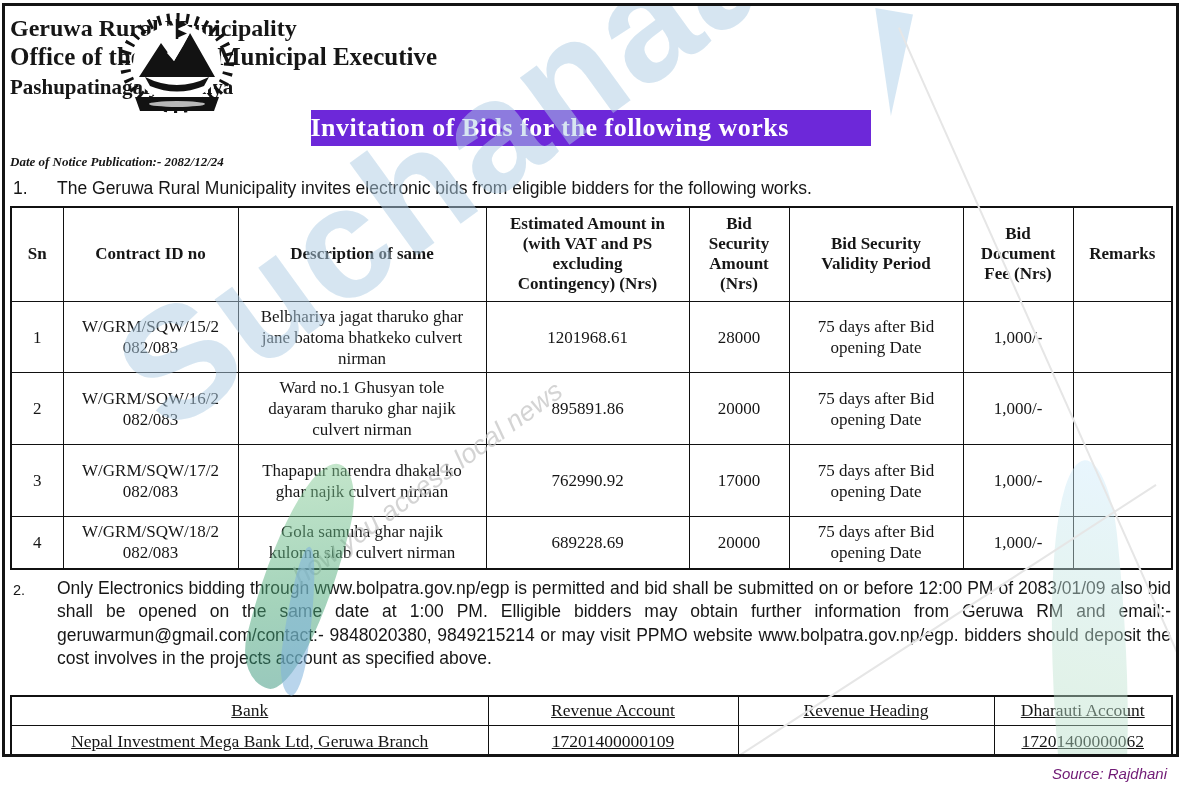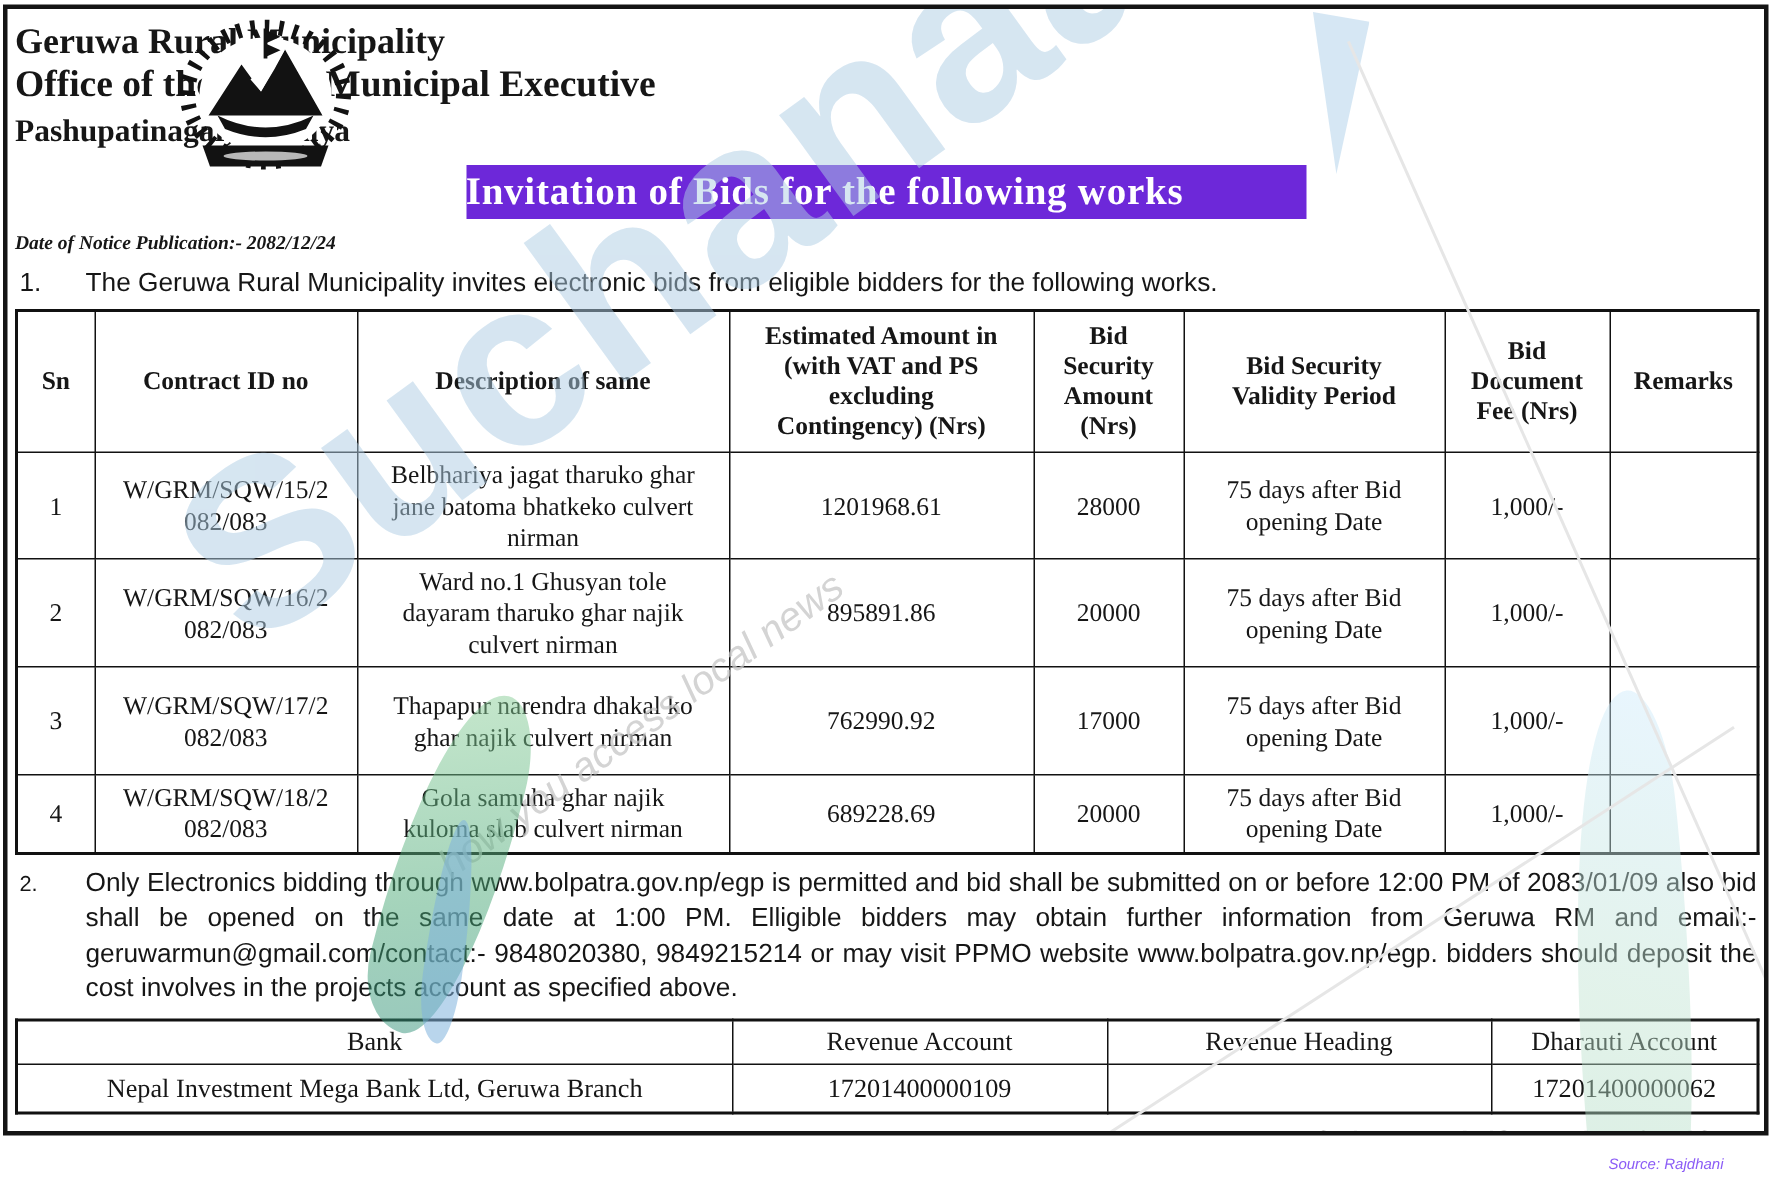--- a/index.html
+++ b/index.html
@@ -60,31 +60,31 @@
   .rr1{height:71px;}.rr2{height:72px;}.rr3{height:72px;}.rr4{height:52px;}
   .c-contract{padding:0 16px !important;overflow-wrap:anywhere;}
   .c-desc{padding:0 19px !important;}
   .h-est{padding:0 19px !important;}
   .h-bsa{padding:0 14px !important;}
   .h-val{padding:12px 16px !important;}
   .h-fee{padding:0 14px !important;}
   .c-val{padding:0 16px !important;}
 
   
-  .bank{width:1161px;margin-top:8px;border:2px solid #111;}
+  .bank{width:1161px;margin-top:24px;border:2px solid #111;text-decoration:underline;}
   .bank th,.bank td{border:1.5px solid #111;text-align:center;vertical-align:middle;
         font-size:17.5px;font-weight:normal;padding:0;}
   .bank th{height:28px;}
   .bank td{height:31px;}
 
   
   .officer{font-family:"Liberation Sans",sans-serif;font-weight:bold;font-size:17.5px;
            text-align:right;padding:7px 4px 0 0;letter-spacing:.2px;}
-  .source{position:absolute;right:32px;bottom:3px;font-family:"Liberation Sans",sans-serif;
-          font-style:italic;font-size:10px;color:#8b5cf6;}
+  .source{position:absolute;right:14px;bottom:3px;font-family:"Liberation Sans",sans-serif;
+          font-style:italic;font-size:15px;color:#701a75;}
 </style>
 </head>
 <body>
 
 <div class="page">
   <div class="frame">
 
     <div class="watermark">
       <div class="wm-brand">Suchanaa</div>
       <div class="wm-tag">how you access local news</div>

